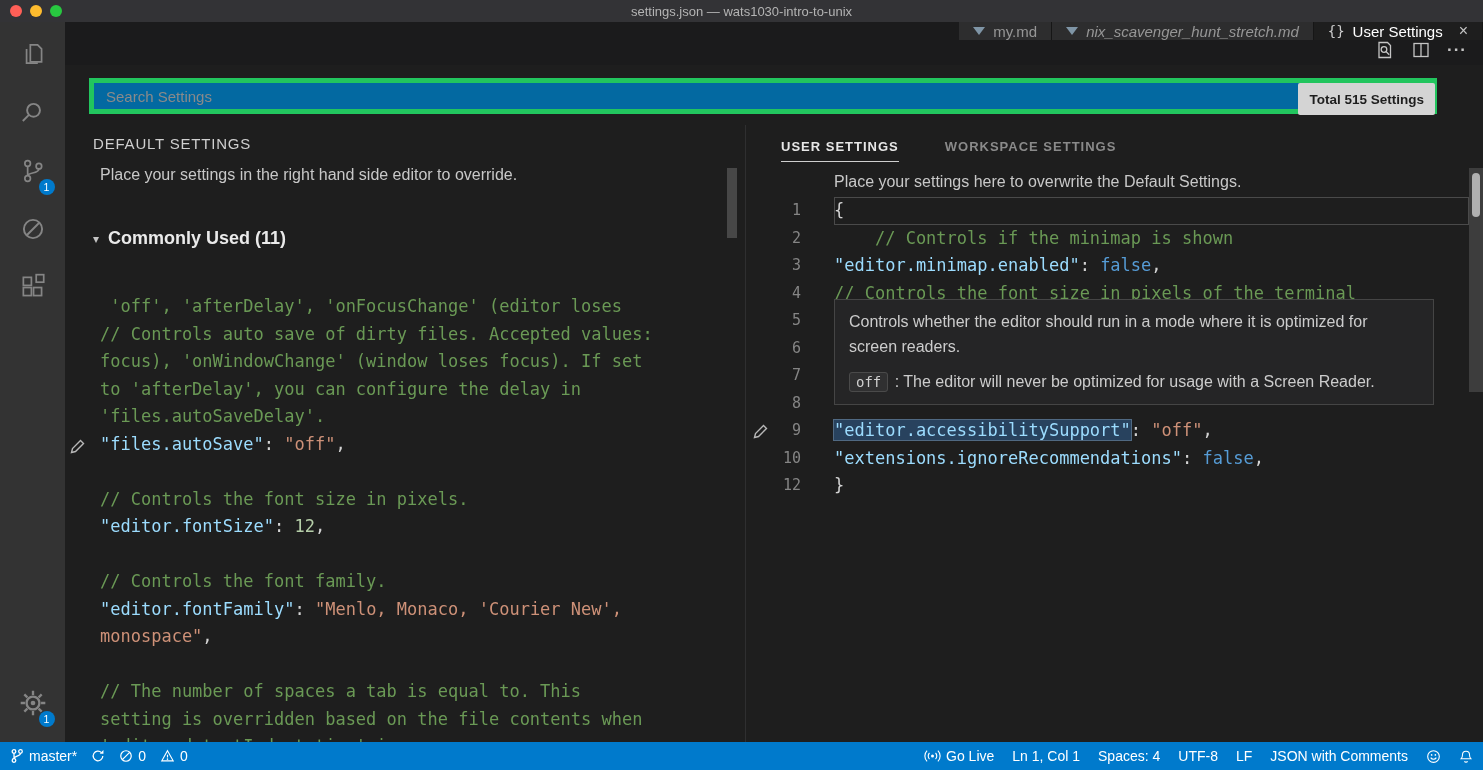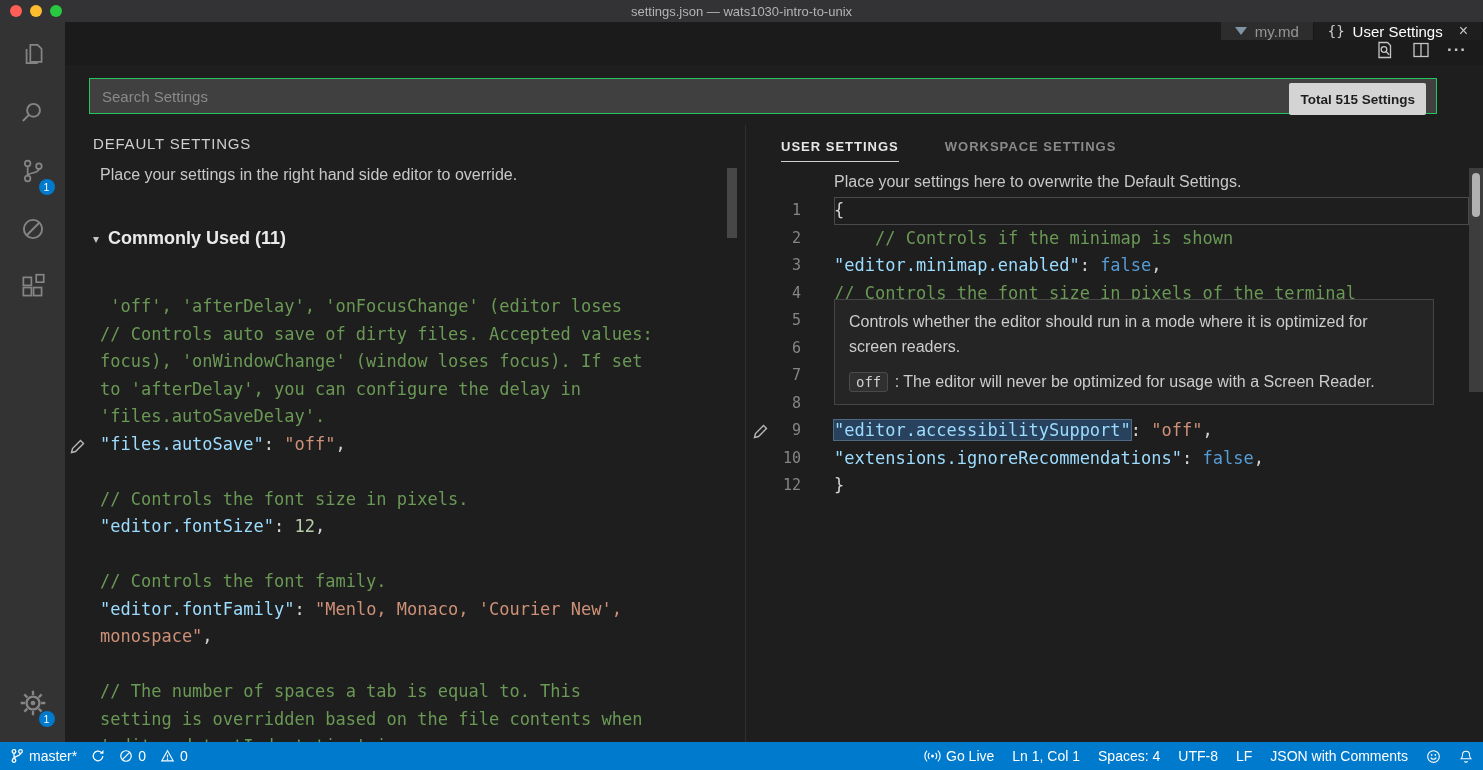--- a/index.html
+++ b/index.html
@@ -27,24 +27,24 @@
   .tab.active{background:#1e1e1e;color:#ffffff;}
   .tab.italic .tab-label{font-style:italic;}
   .md-arrow{width:0;height:0;border-left:6px solid transparent;border-right:6px solid transparent;border-top:8px solid #7f95a6;display:inline-block;}
   .braces{font-family:"DejaVu Sans Mono",monospace;font-size:14px;color:#cccccc;}
   .tab-close{margin-left:8px;color:#c5c5c5;font-size:16px;cursor:pointer;}
   .tab-actions{margin-left:auto;display:flex;align-items:center;gap:16px;padding-right:16px;}
   .ta-icon{display:flex;align-items:center;cursor:pointer;}
   .ta-more{color:#c5c5c5;font-size:17px;font-weight:bold;letter-spacing:1px;cursor:pointer;}
   
   .search-row{position:absolute;top:56px;left:24px;right:46px;height:36px;}
-  .search-input{width:100%;height:36px;box-sizing:border-box;background:#404040;border:1px solid #22c55e;
+  .search-input{width:100%;height:36px;box-sizing:border-box;background:#0369a1;border:5px solid #22c55e;
                 color:#e0e0e0;font-size:15px;padding:0 160px 0 12px;outline:none;font-family:"Liberation Sans",sans-serif;}
   .search-input::placeholder{color:#8a8a8a;}
-  .search-badge{position:absolute;right:11px;top:5px;bottom:5px;background:#d4d4d4;color:#1e1e1e;font-size:13.5px;
+  .search-badge{position:absolute;right:2px;top:5px;bottom:5px;background:#d4d4d4;color:#1e1e1e;font-size:13.5px;
                 display:flex;align-items:center;padding:16px 11px;border-radius:2px;font-weight:bold;}
   
   .panels{position:absolute;top:103px;left:0;right:0;bottom:0;display:flex;}
   .left-panel{width:680px;flex:none;position:relative;overflow:hidden;}
   .right-panel{flex:1;position:relative;overflow:hidden;border-left:1px solid #2f2f30;}
   .lp-header{position:absolute;left:28px;top:10px;font-size:15px;letter-spacing:.8px;color:#cfcfcf;}
   .lp-desc{position:absolute;left:35px;top:41px;font-size:16px;color:#c8c8c8;}
   .lp-section{position:absolute;left:28px;top:103px;display:flex;align-items:center;gap:9px;cursor:pointer;}
   .lp-section .arrow{font-size:12px;color:#c5c5c5;}
   .lp-section .sec-title{font-size:18px;font-weight:bold;color:#eaeaea;}
@@ -154,20 +154,24 @@
         <span class="ab-badge">1</span>
       </div>
     </div>
 
     <div class="editor-region">
       <div class="tabbar">
         <div class="tabs">
             <div class="tab">
               <span class="md-arrow"></span>
               <span class="tab-label">my.md</span>
+            </div>
+            <div class="tab italic">
+              <span class="md-arrow"></span>
+              <span class="tab-label">nix_scavenger_hunt_stretch.md</span>
             </div>
             <div class="tab active">
               <span class="braces">{}</span>
               <span class="tab-label">User Settings</span>
               <span class="tab-close">×</span>
             </div>
           </div>
         <div class="tab-actions">
           <span class="ta-icon">
             <svg width="20" height="20" viewBox="0 0 20 20">

